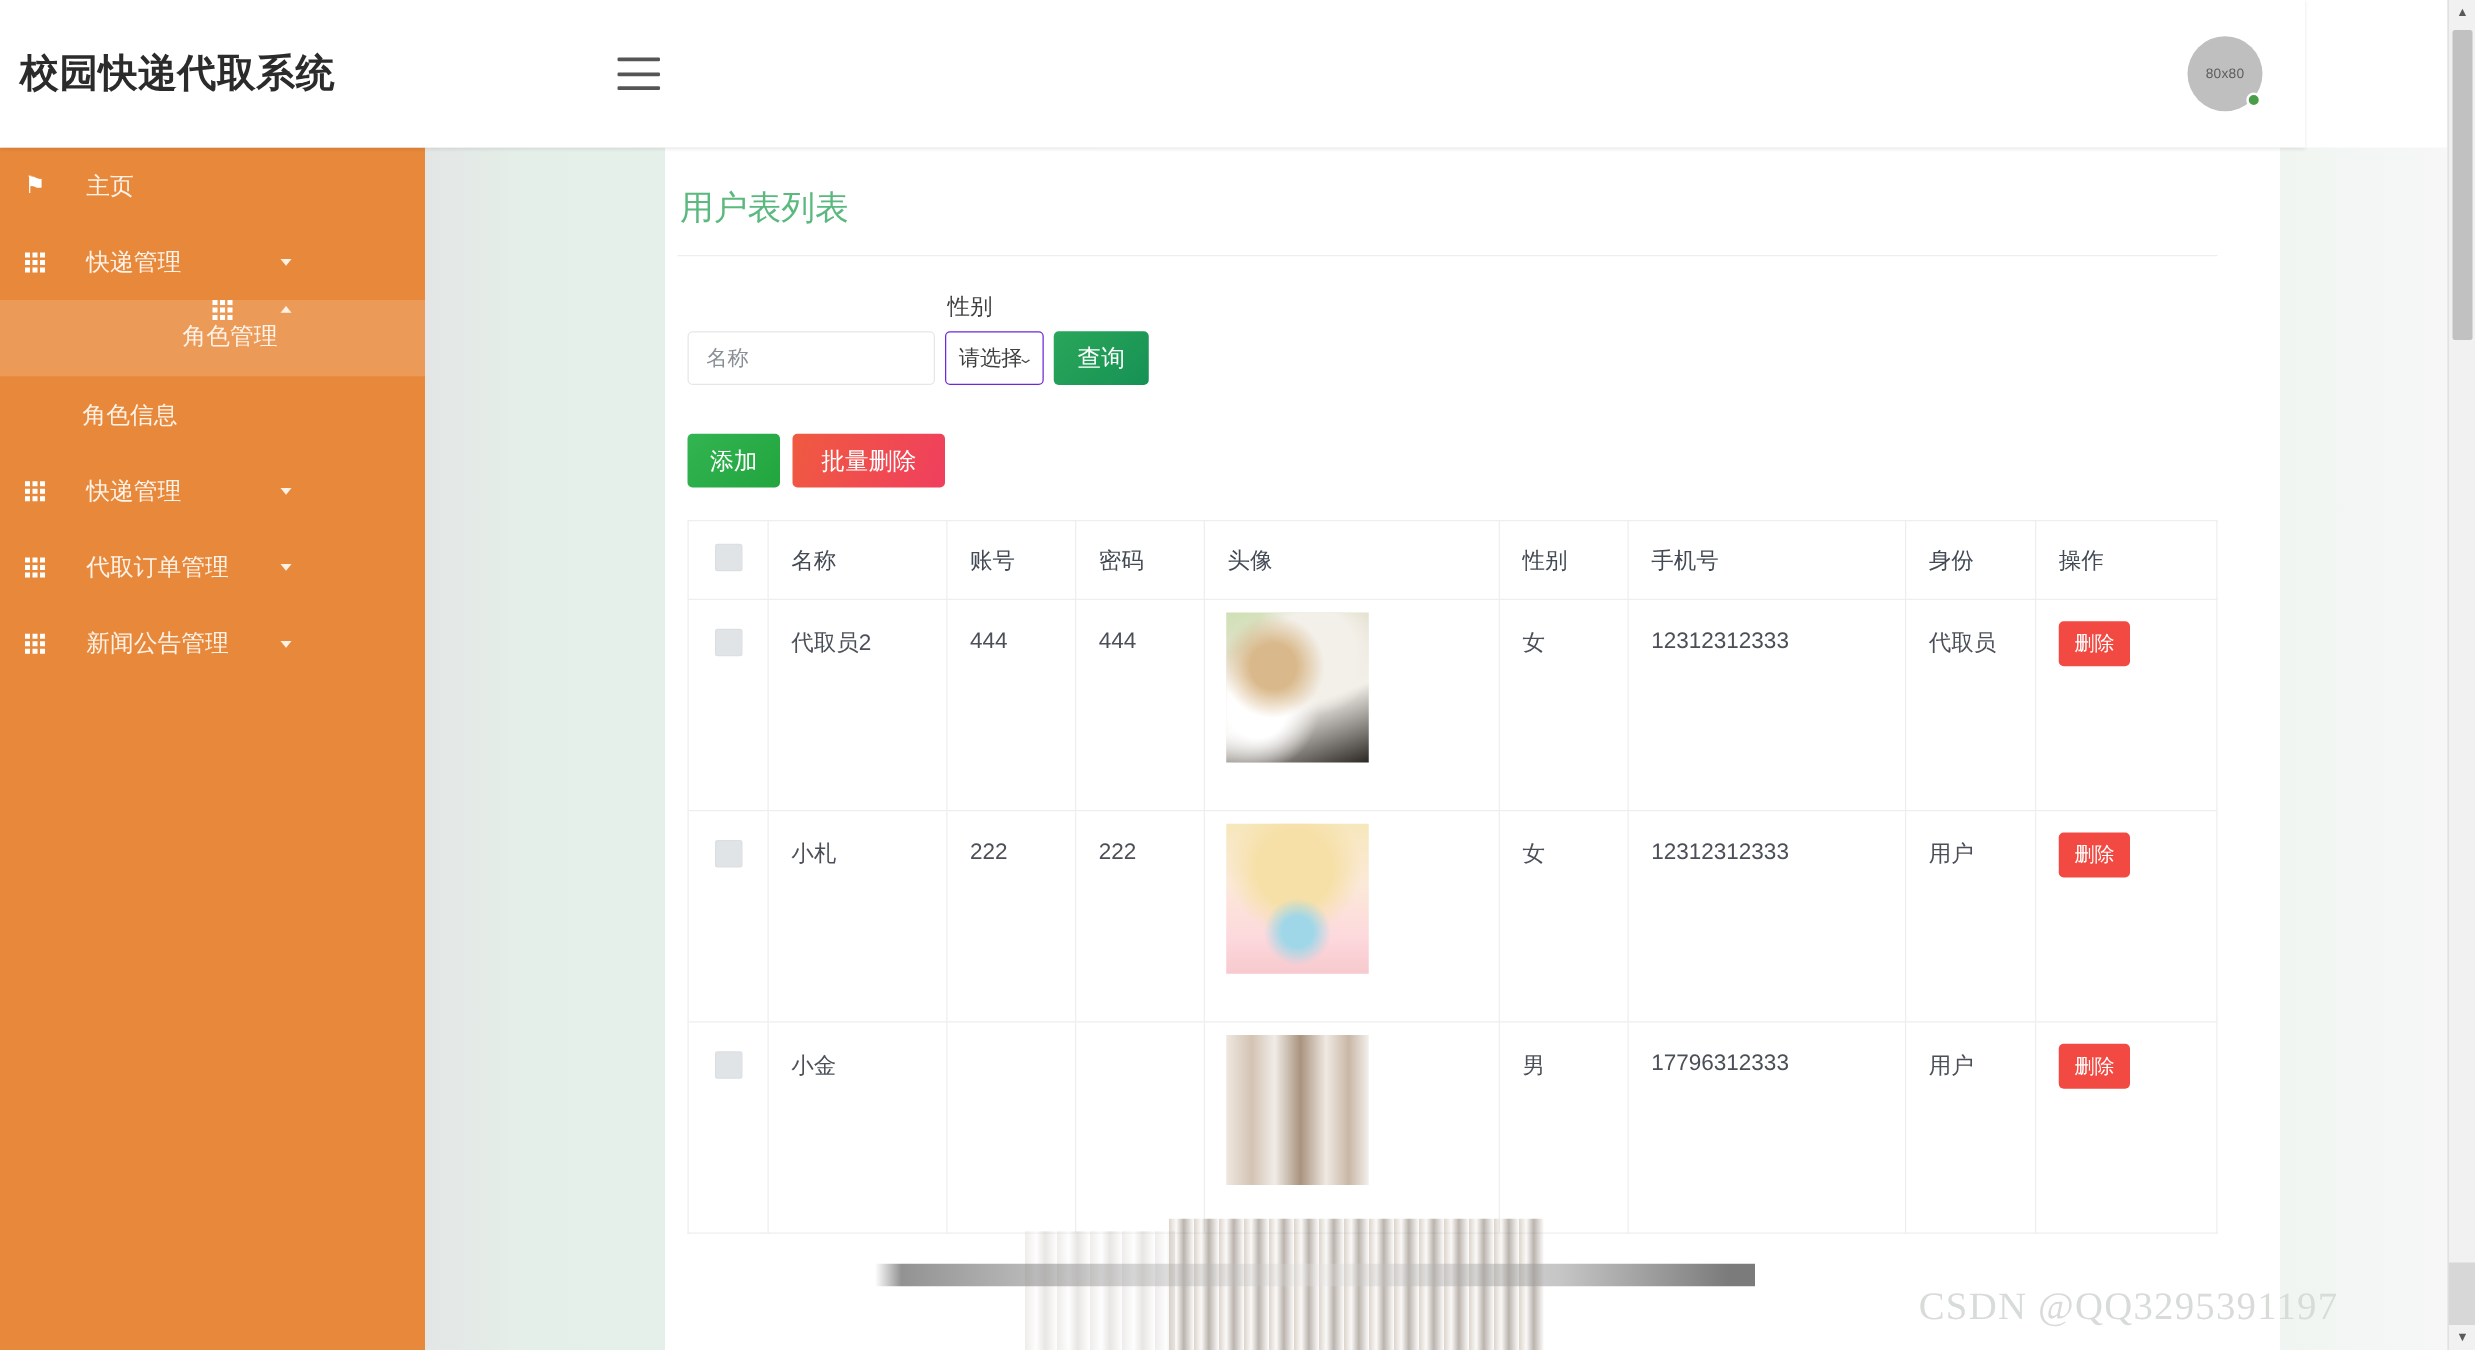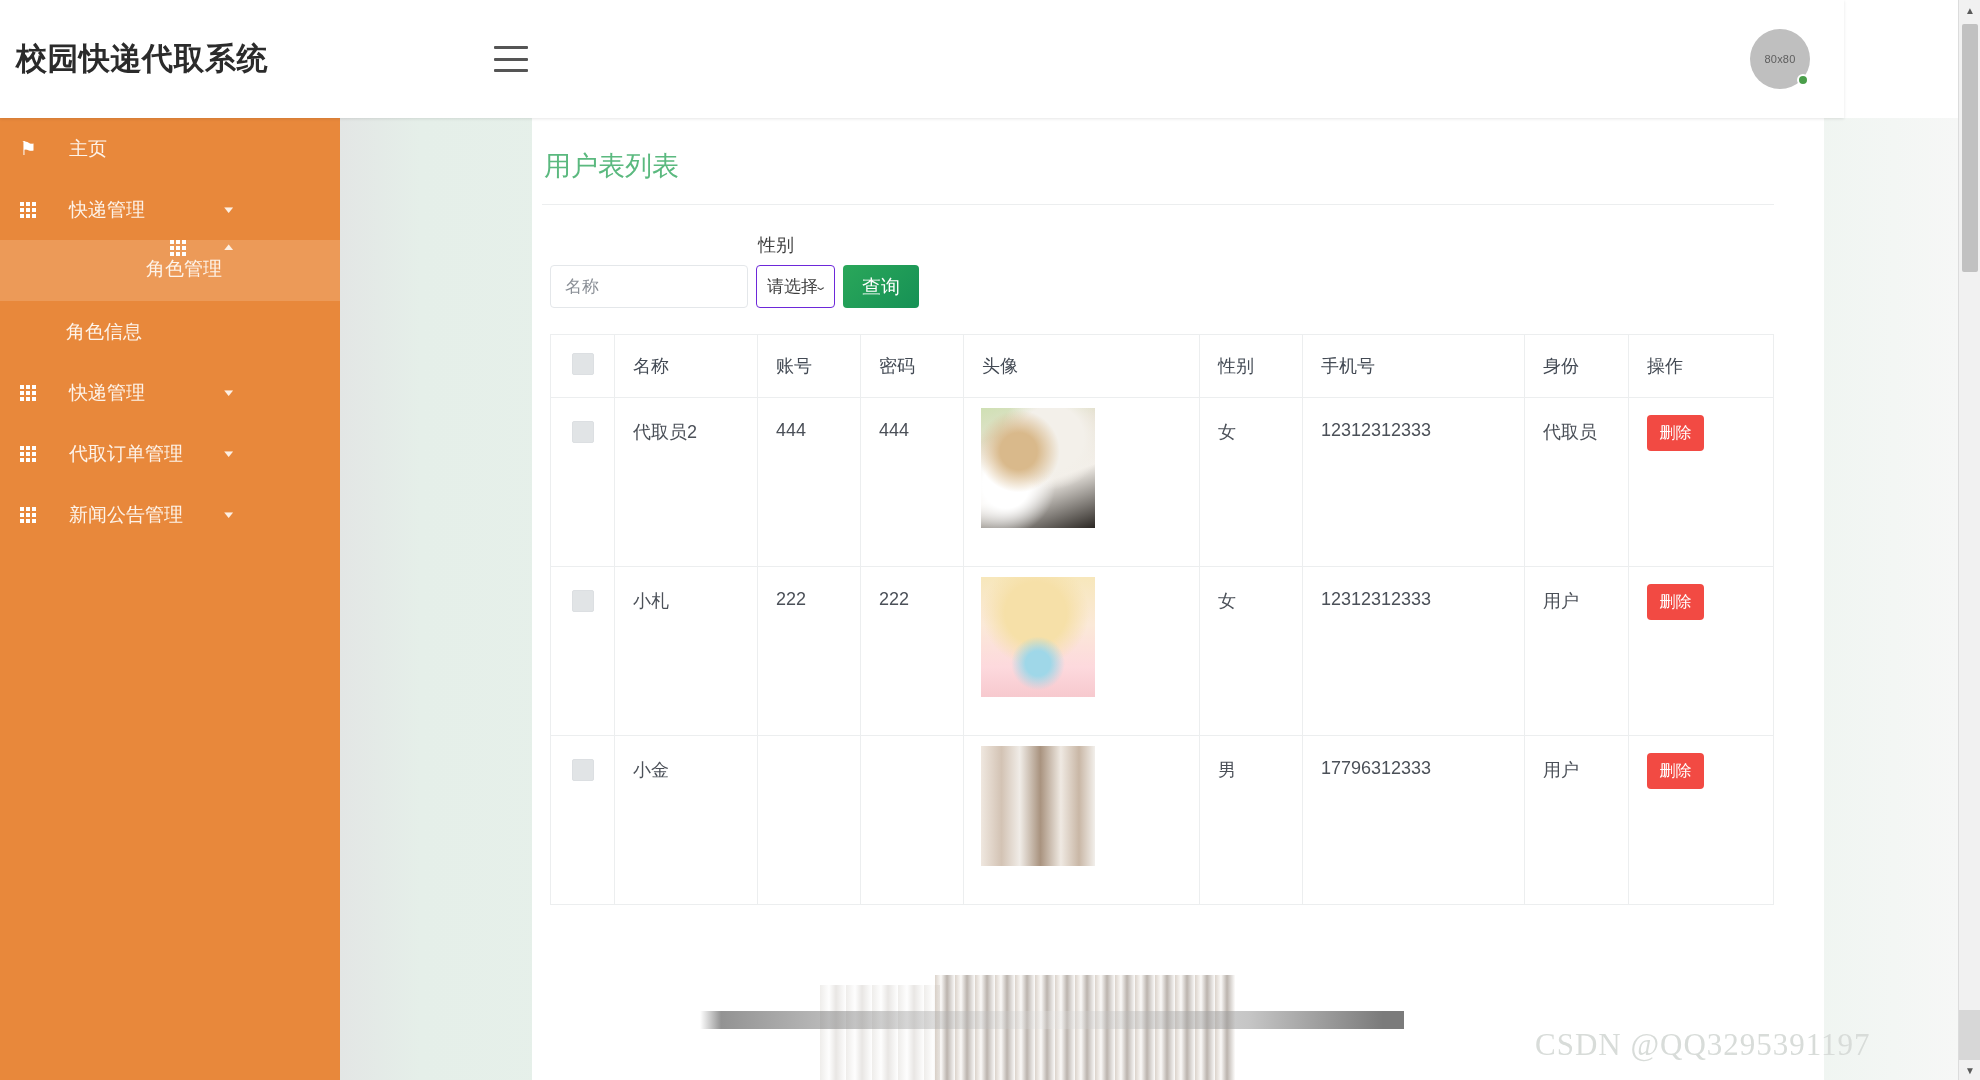--- a/index.html
+++ b/index.html
@@ -432,20 +432,24 @@
       <div class="field-group">
         <span class="field-label">性别</span>
         <div class="select-box">
           <span>请选择</span>
           <span class="caret">⌄</span>
         </div>
       </div>
       <button class="btn btn-query">查询</button>
     </div>
 
+    <div class="action-row">
+      <button class="btn btn-add">添加</button>
+      <button class="btn btn-batch-delete">批量删除</button>
+    </div>
 
     <div class="table-wrap">
       <table>
         <thead>
           <tr>
             <th class="col-check">
               <span class="chk"></span>
             </th>
             <th class="col-name">名称</th>
             <th class="col-account">账号</th>

